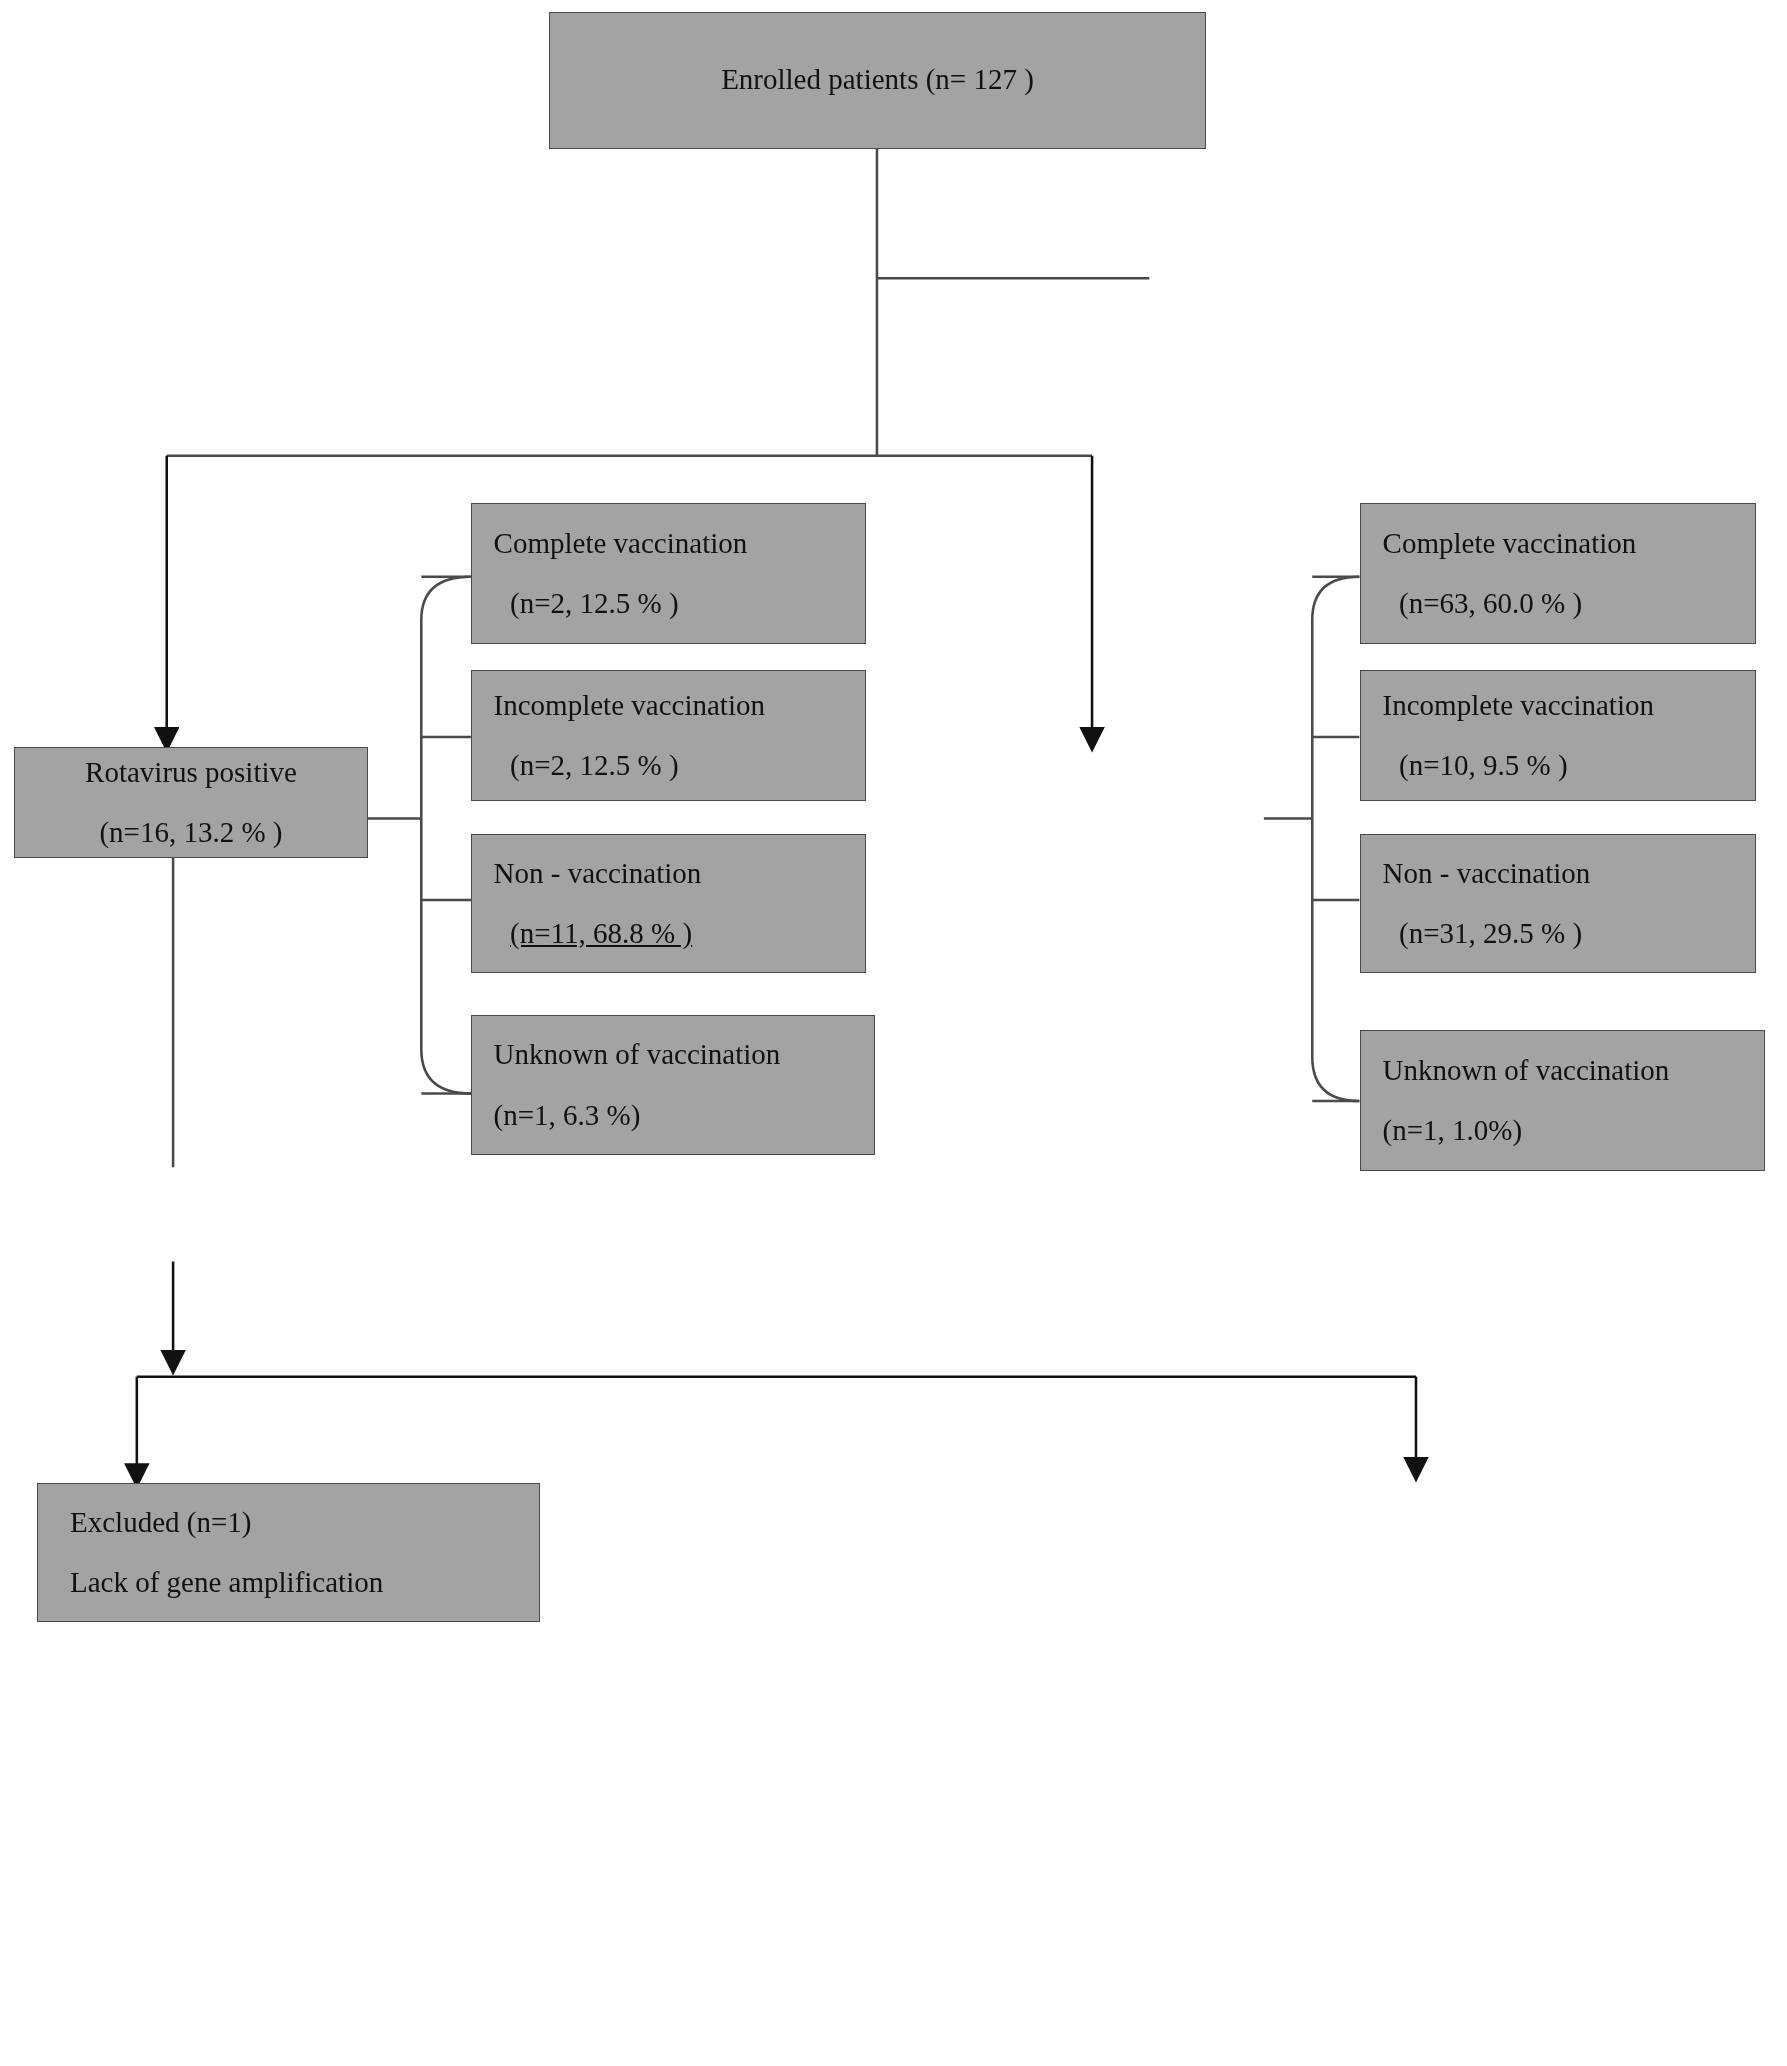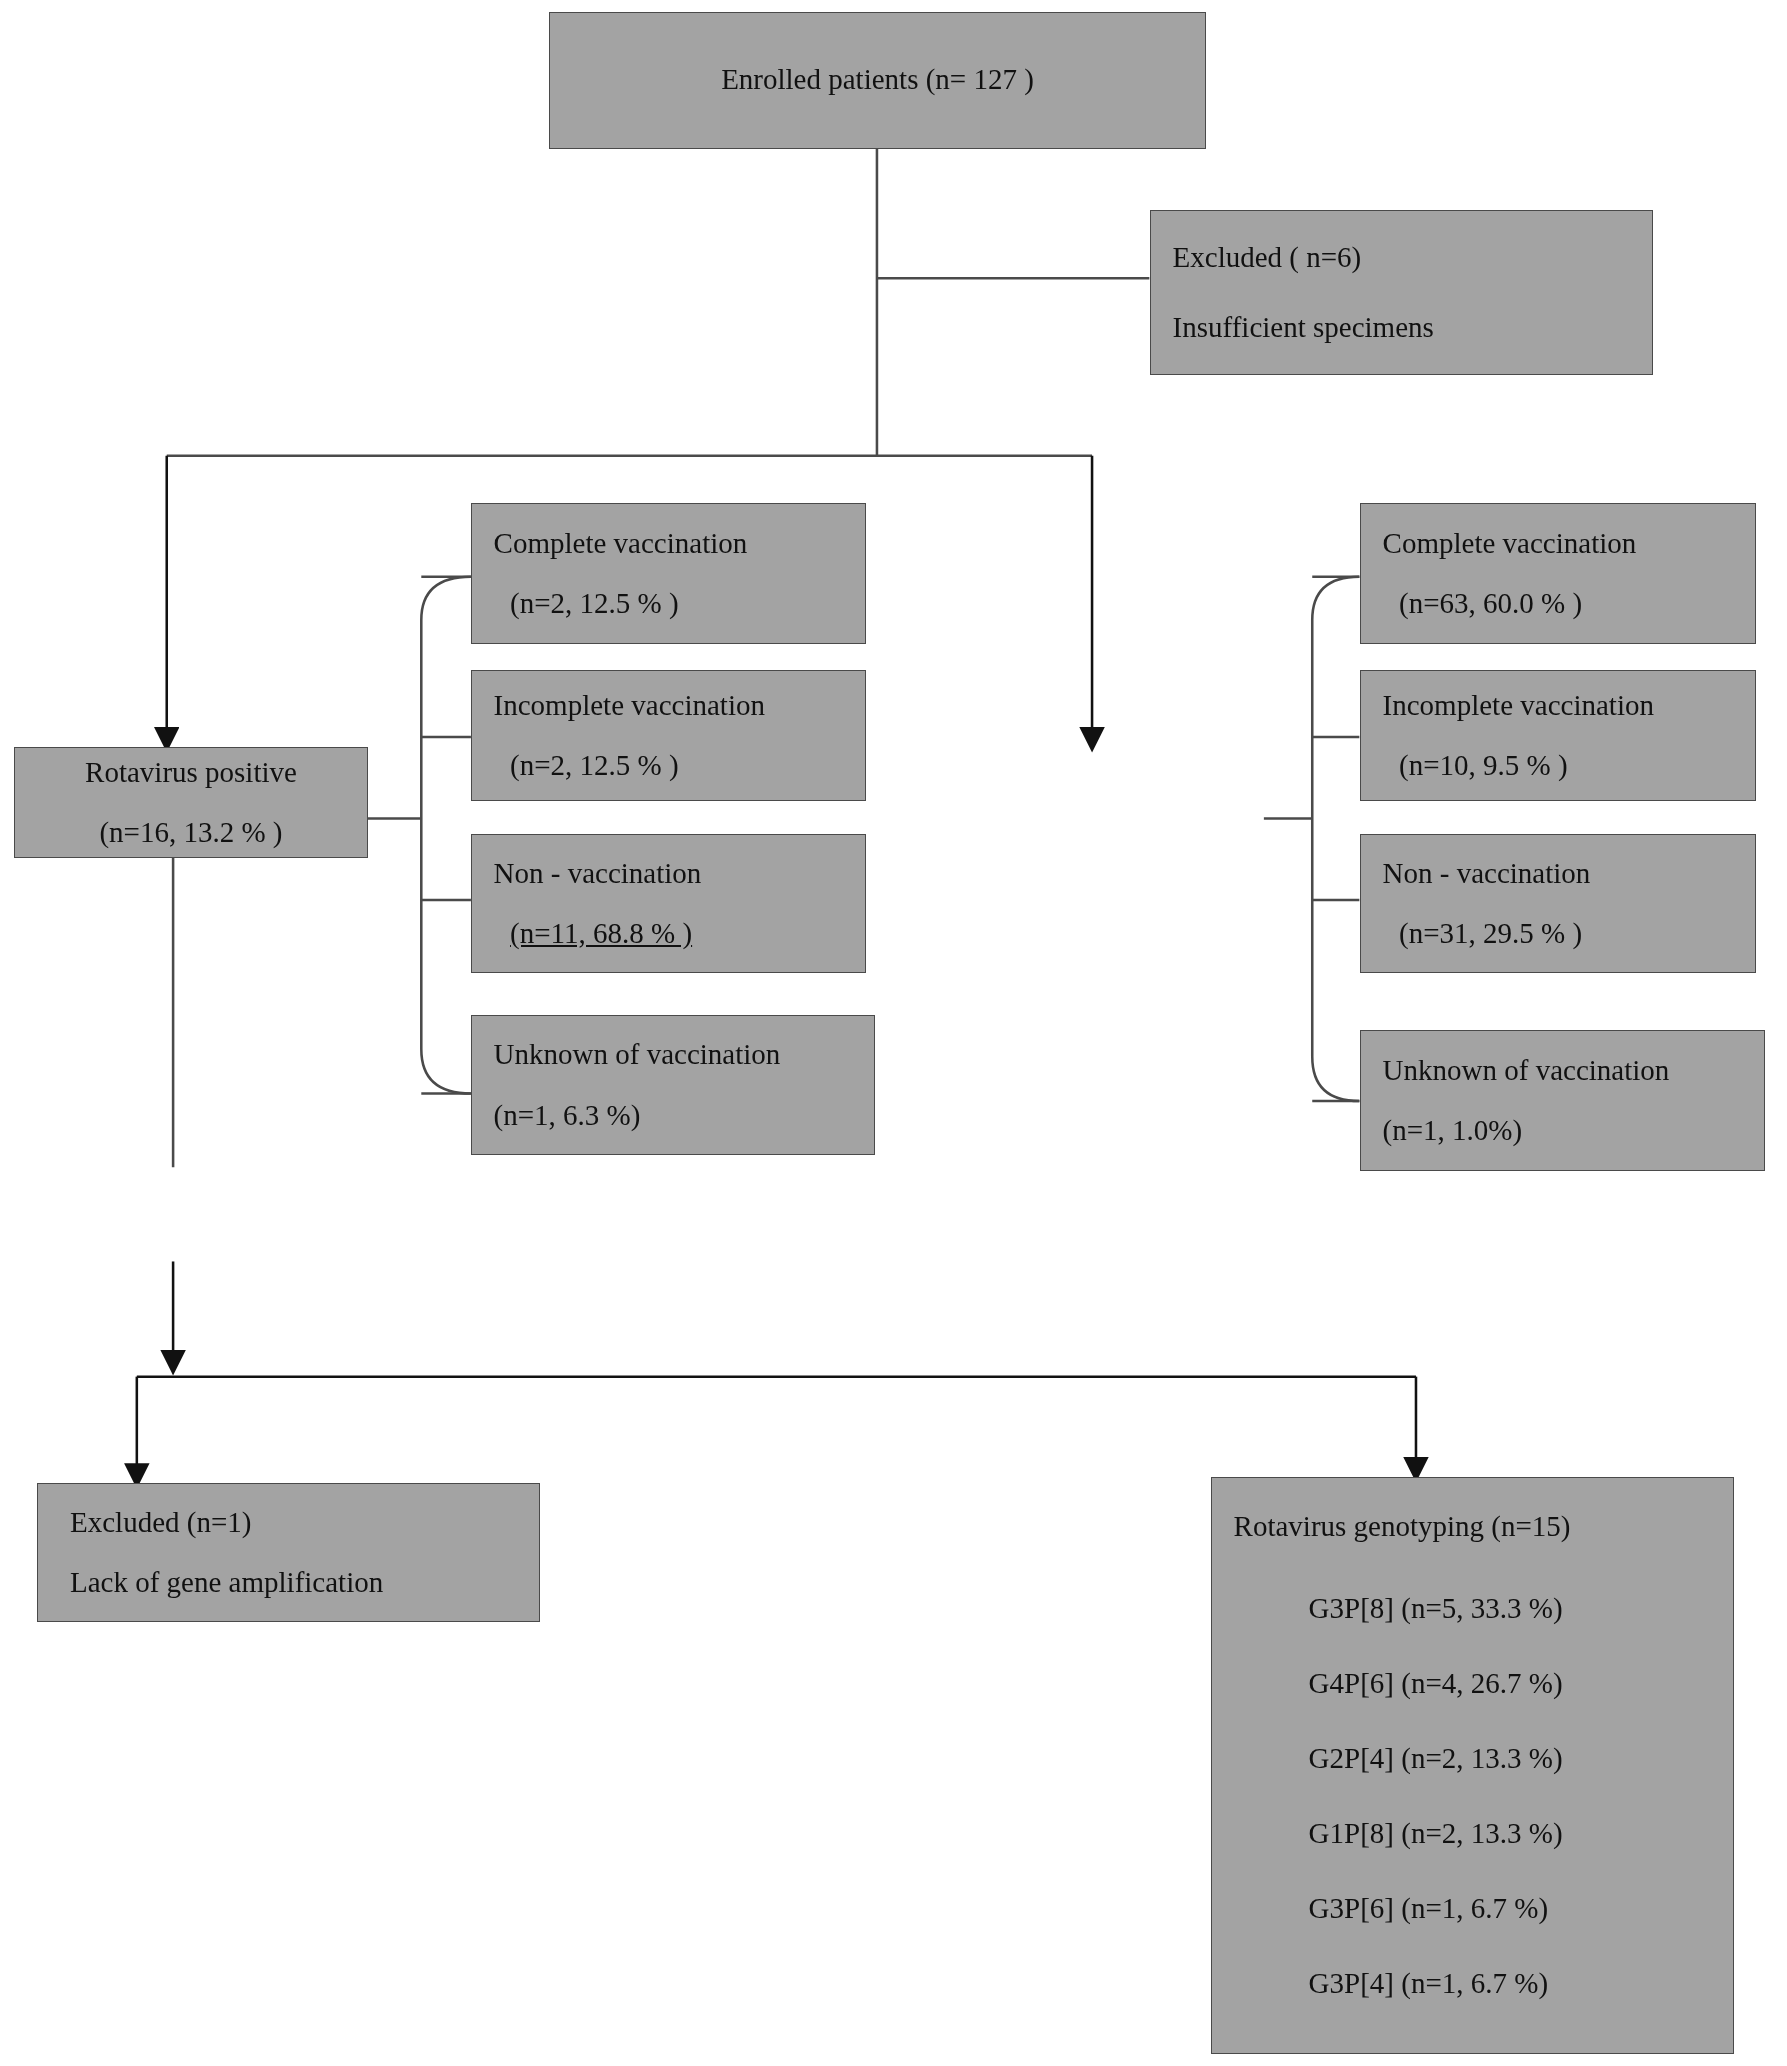--- a/index.html
+++ b/index.html
@@ -90,24 +90,20 @@
       <line x1="215" y1="2163" x2="2225" y2="2163" stroke="#111111"></line>
       <line x1="215" y1="2163" x2="215" y2="2320" stroke="#111111" marker-end="url(#arrowhead)"></line>
       <line x1="2225" y1="2163" x2="2225" y2="2310" stroke="#111111" marker-end="url(#arrowhead)"></line>
     </g>
   </svg>
 
   <div class="box center" style="left:549px; top:11.5px; width:657px; height:137px;">
     <span class="ln">Enrolled patients (n= 127 )</span>
   </div>
 
-  <div class="box lefted gap-lines" style="left:1150px; top:210px; width:503px; height:165px;">
-    <span class="ln">Excluded ( n=6)</span>
-    <span class="ln">Insufficient specimens</span>
-  </div>
 
   <div class="box center tight-lines" style="left:14px; top:747px; width:354px; height:111px;">
     <span class="ln">Rotavirus positive</span>
     <span class="ln">(n=16, 13.2 % )</span>
   </div>
 
 
   <div class="box lefted tight-lines" style="left:471px; top:503px; width:395px; height:141px;">
     <span class="ln">Complete vaccination</span>
     <span class="ln indent-sm" style="padding-left:16.5px;">(n=2, 12.5 % )</span>
@@ -147,24 +143,15 @@
     <span class="ln">Unknown of vaccination</span>
     <span class="ln">(n=1, 1.0%)</span>
   </div>
 
 
   <div class="box lefted tight-lines" style="left:37px; top:1483px; width:503px; height:139px;padding-left:32px;">
     <span class="ln">Excluded (n=1)</span>
     <span class="ln">Lack of gene amplification</span>
   </div>
 
-  <div class="box lefted geno-box" style="left:1211px; top:1477px; width:523px; height:577px;">
-    <span class="ln geno-title">Rotavirus genotyping (n=15)</span>
-    <span class="ln geno-row">G3P[8] (n=5, 33.3 %)</span>
-    <span class="ln geno-row">G4P[6] (n=4, 26.7 %)</span>
-    <span class="ln geno-row">G2P[4] (n=2, 13.3 %)</span>
-    <span class="ln geno-row">G1P[8] (n=2, 13.3 %)</span>
-    <span class="ln geno-row">G3P[6] (n=1, 6.7 %)</span>
-    <span class="ln geno-row">G3P[4] (n=1, 6.7 %)</span>
-  </div>
 
 </div>
 
 
 </body></html>

